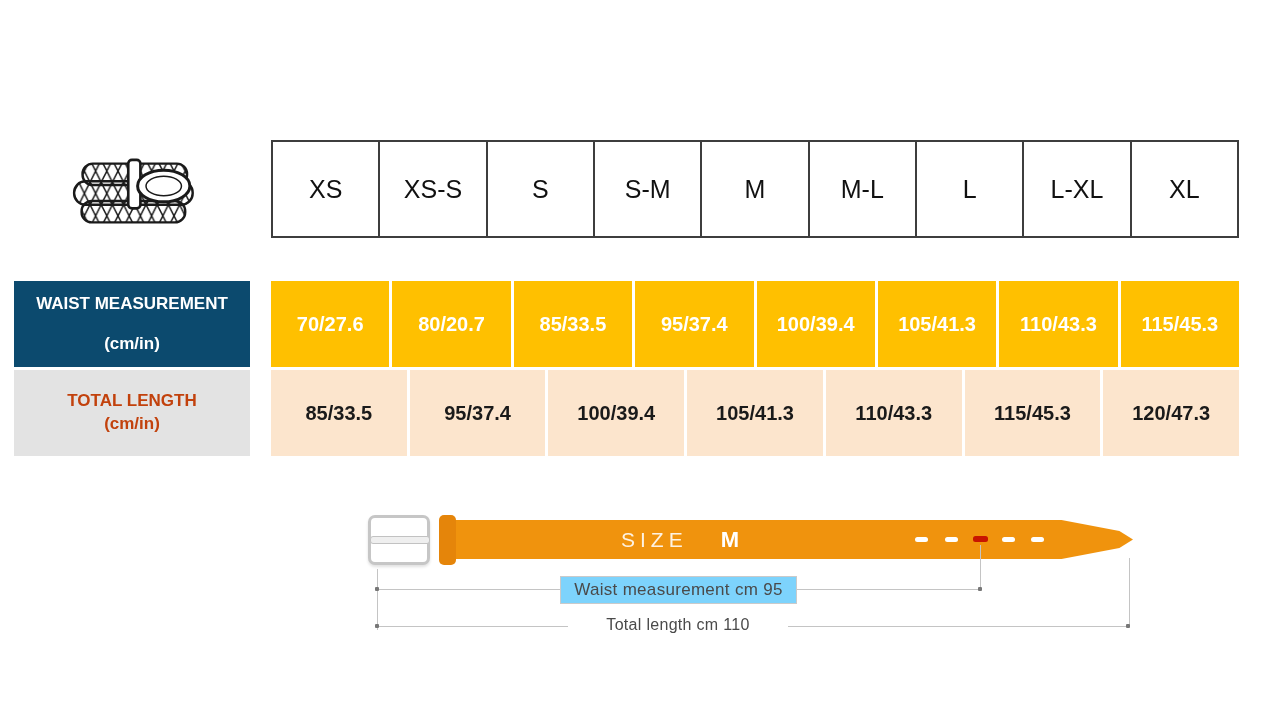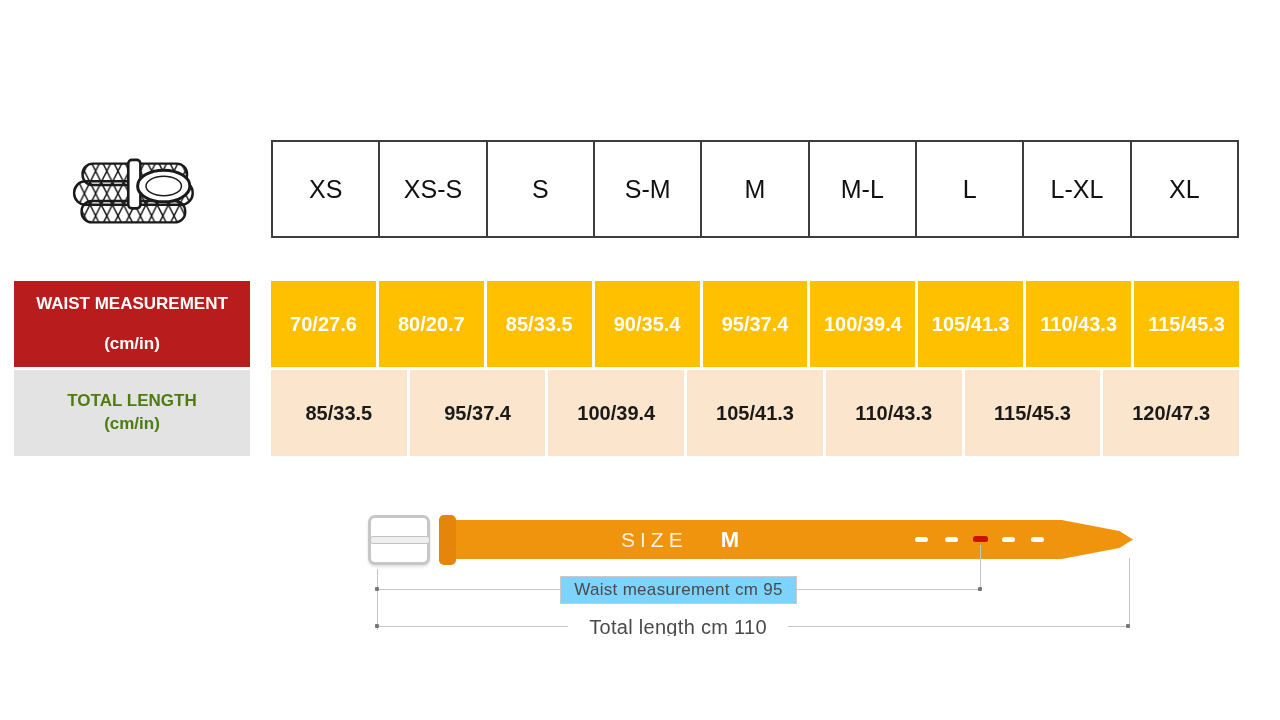--- a/index.html
+++ b/index.html
@@ -13,22 +13,22 @@
   .size-header { position:absolute; left:271px; top:140px; width:968px; height:98px;
     display:flex; border:2px solid #3d3d3d; background:#fff; }
   .size-header .hcell { flex:1; display:flex; align-items:center; justify-content:center;
     font-size:25px; color:#111; border-left:2px solid #3d3d3d; }
   .size-header .hcell:first-child { border-left:none; }
 
   
   .row-label { position:absolute; left:14px; width:236px; height:86px;
     display:flex; flex-direction:column; align-items:center; justify-content:center;
     font-weight:bold; font-size:17px; line-height:1.35; text-align:center; }
-  .waist-label { top:281px; background:#b91c1c; color:#fff;gap:17px; }
-  .total-label { top:370px; background:#E3E3E3; color:#4d7c0f; }
+  .waist-label { top:281px; background:#0c4a6e; color:#fff;gap:17px; }
+  .total-label { top:370px; background:#E3E3E3; color:#c2410c; }
 
   .cells { position:absolute; left:271px; width:968px; height:86px; display:flex; gap:3px; }
   .waist-cells { top:281px; }
   .total-cells { top:370px; }
   .cells .vcell { flex:1; display:flex; align-items:center; justify-content:center;
     font-weight:bold; font-size:20px; }
   .waist-cells .vcell { background:#FFC000; color:#fff; }
   .total-cells .vcell { background:#FCE5CD; color:#1a1a1a; }
 
   
@@ -48,21 +48,21 @@
   .hole { position:absolute; top:537px; width:13px; height:5px; border-radius:2.5px; background:#fff; }
   .hole.red { background:#C81400; top:536px; height:6px; width:15px; }
 
   
   .dimline { position:absolute; background:#C4C4C4; }
   .dot { position:absolute; width:4px; height:4px; background:#777; border-radius:1px; }
   .waist-box { position:absolute; left:560px; top:576px; width:237px; height:28px; background:#7dd3fc;
     border:1px solid #CACACA; display:flex; align-items:center; justify-content:center;
     font-size:17px; color:#4A4A4A; letter-spacing:0.3px; }
   .total-text { position:absolute; left:568px; top:616px; width:220px; text-align:center;
-    font-size:20px; color:#4A4A4A; letter-spacing:0.3px; }
+    font-size:16px; color:#4A4A4A; letter-spacing:0.3px; }
 </style>
 </head>
 <body>
 
 <div class="canvas">
 
   <svg class="belt-icon" viewBox="0 0 150 95">
     <defs>
       <pattern id="braid" width="12" height="24" patternUnits="userSpaceOnUse">
         <path d="M0,0 L6,12 L0,24" fill="none" stroke="#1a1a1a" stroke-width="1.6"></path>
@@ -90,21 +90,20 @@
   </div>
 
   <div class="row-label waist-label">
     <span>WAIST MEASUREMENT</span>
     <span>(cm/in)</span>
   </div>
   <div class="cells waist-cells">
     <div class="vcell">70/27.6</div>
     <div class="vcell">80/20.7</div>
     <div class="vcell">85/33.5</div>
-    <div class="vcell">90/35.4</div>
     <div class="vcell">95/37.4</div>
     <div class="vcell">100/39.4</div>
     <div class="vcell">105/41.3</div>
     <div class="vcell">110/43.3</div>
     <div class="vcell">115/45.3</div>
   </div>
 
   <div class="row-label total-label">
     <span>TOTAL LENGTH</span>
     <span>(cm/in)</span>

